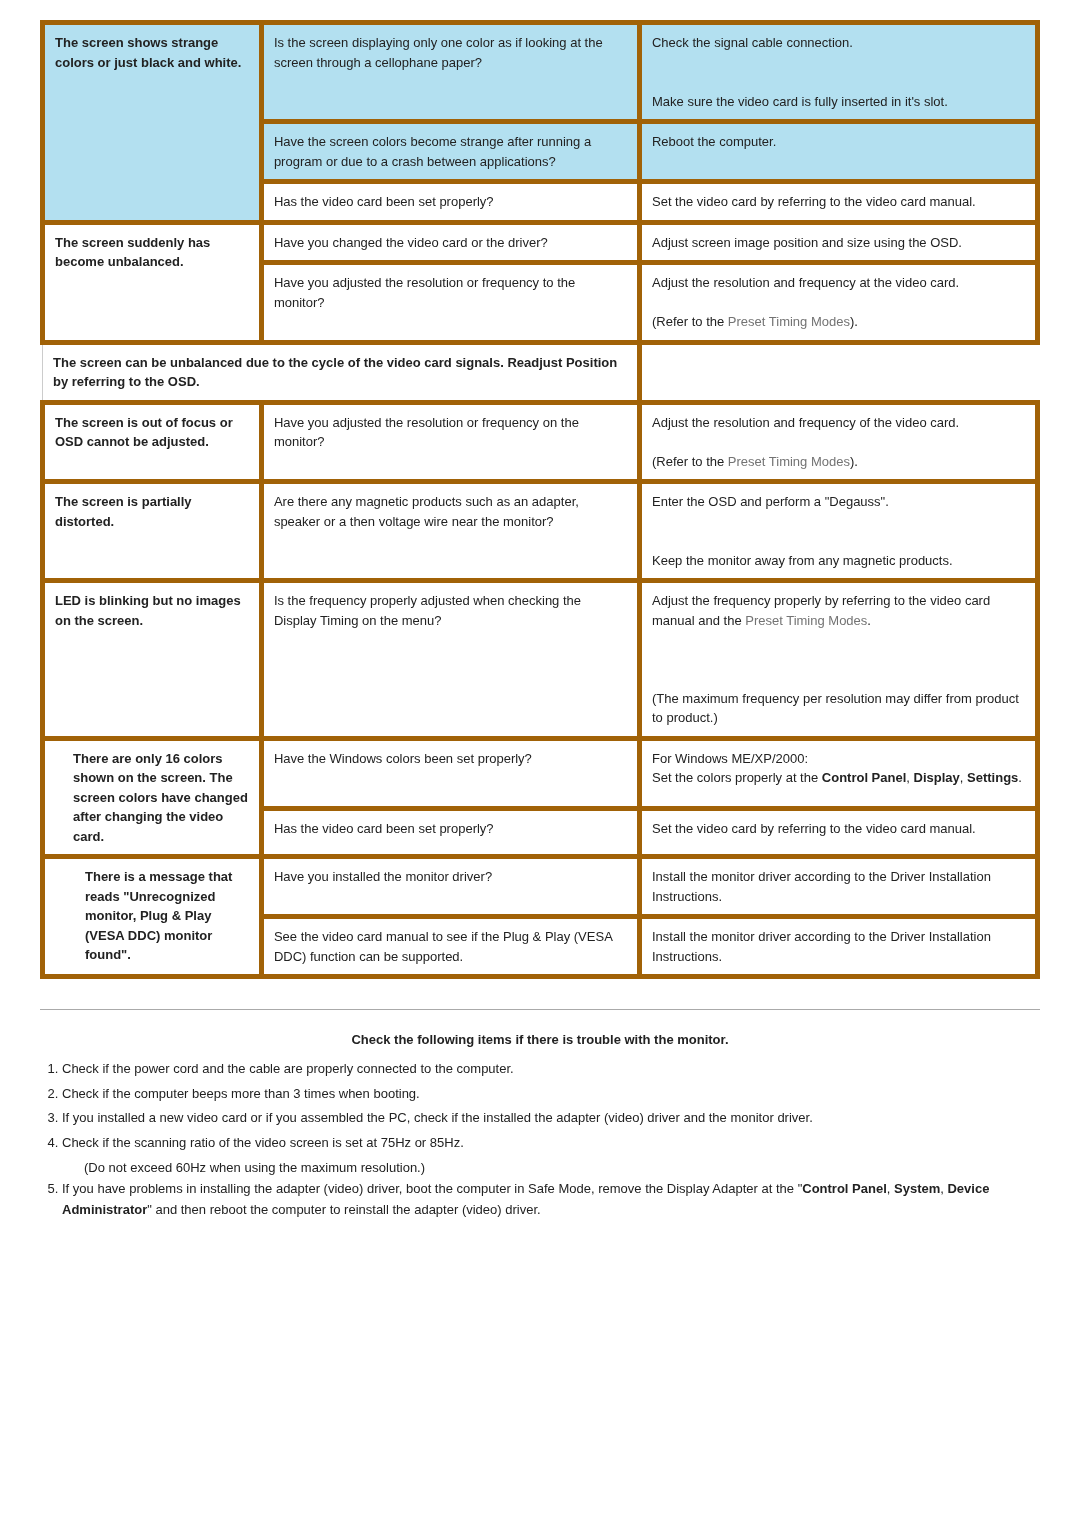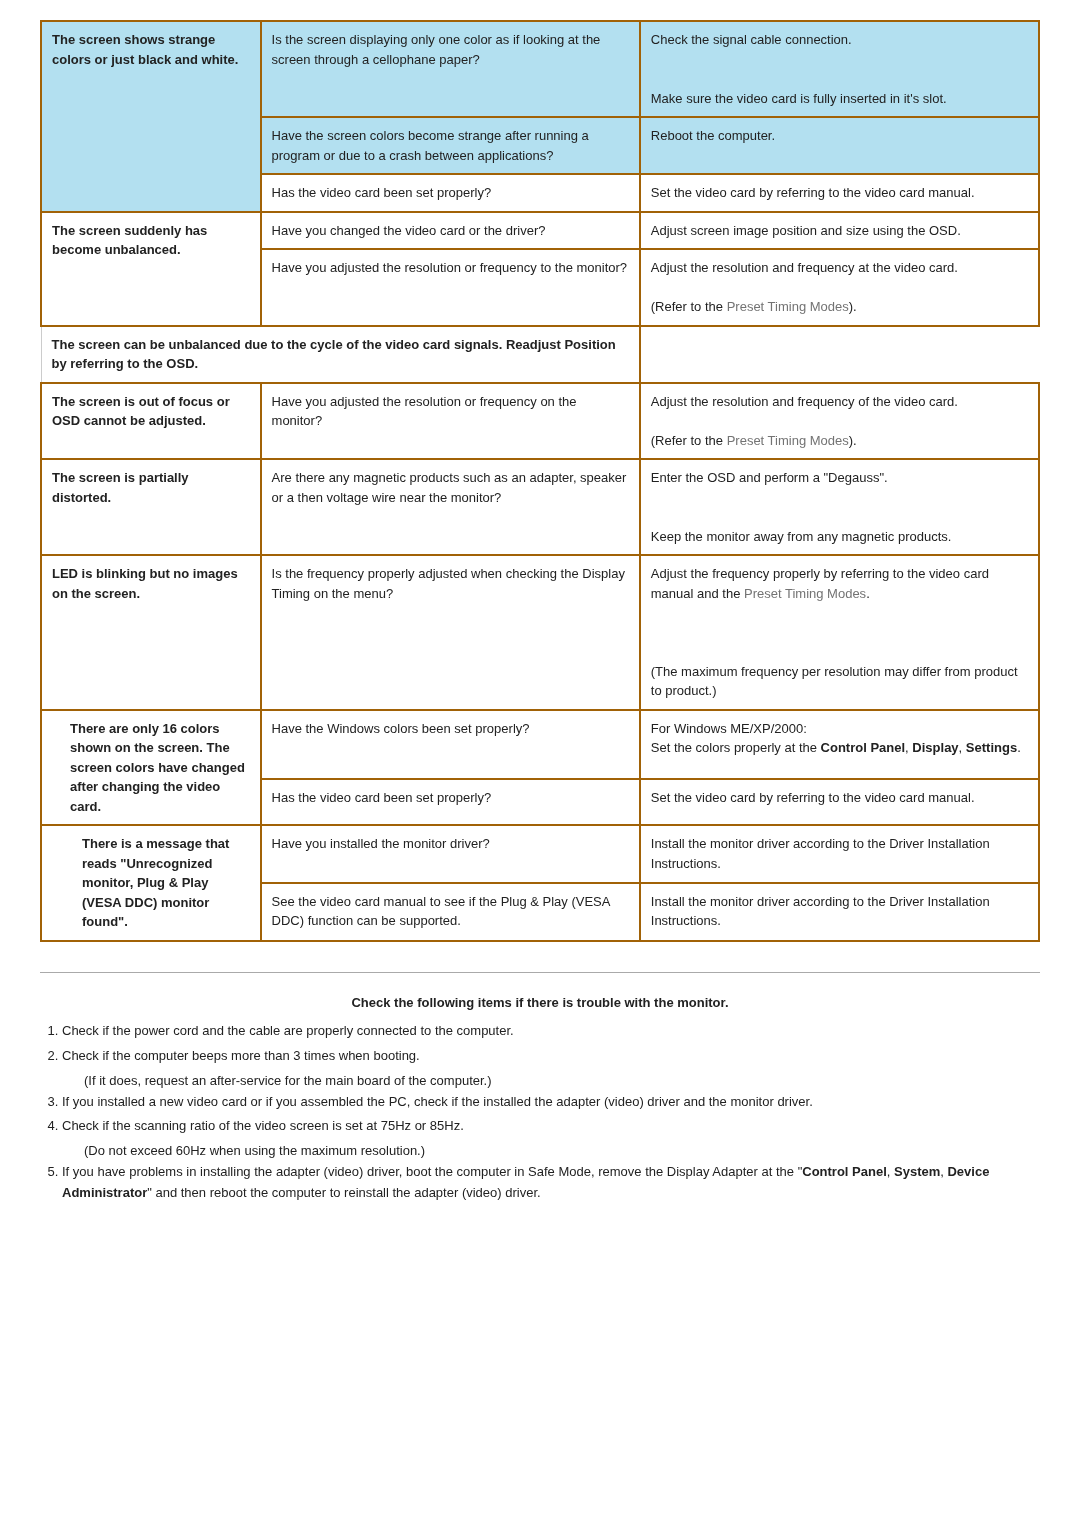--- a/index.html
+++ b/index.html
@@ -9,21 +9,21 @@
       background: #fff;
       color: #222;
       padding: 20px 40px;
     }
     .main-table {
       width: 100%;
       border-collapse: collapse;
       margin-bottom: 30px;
     }
     .main-table td {
-      border: 2px solid #a16207;
+      border: 5px solid #a16207;
       padding: 8px 10px;
       vertical-align: top;
       line-height: 1.5;
     }
     .col1 {
       width: 22%;
       font-weight: bold;
     }
     .col2 {
       width: 38%;
@@ -129,19 +129,18 @@
     </tbody>
 </table>
 
 <hr class="divider">
 
 <div class="footer-section">
   <p id="footer-heading">Check the following items if there is trouble with the monitor.</p>
   <ol id="footer-list">
   <li>Check if the power cord and the cable are properly connected to the computer.</li>
       <li>Check if the computer beeps more than 3 times when booting.</li>
-      <div class="indent">(If it does, request an after-service for the main board of the computer.)</div>
       <li>If you installed a new video card or if you assembled the PC, check if the installed the adapter (video) driver and the monitor driver.</li>
       <li>Check if the scanning ratio of the video screen is set at 75Hz or 85Hz.</li>
       <div class="indent">(Do not exceed 60Hz when using the maximum resolution.)</div>
       <li>If you have problems in installing the adapter (video) driver, boot the computer in Safe Mode, remove the Display Adapter at the "<strong>Control Panel</strong>, <strong>System</strong>, <strong>Device Administrator</strong>" and then reboot the computer to reinstall the adapter (video) driver.</li>
     </ol>
 </div>
 
 </body></html>

